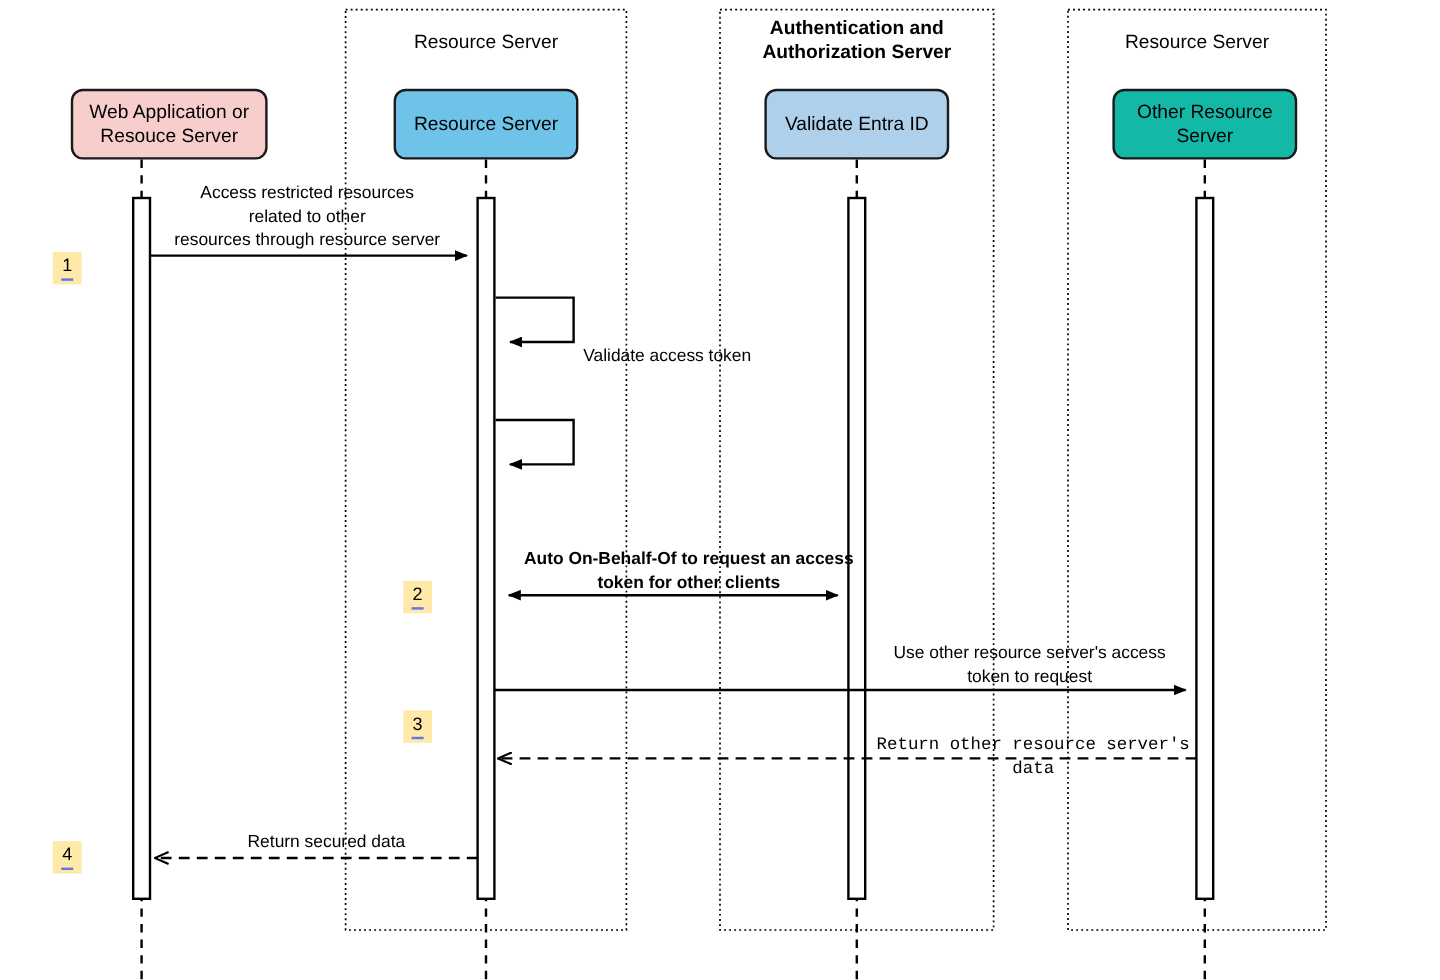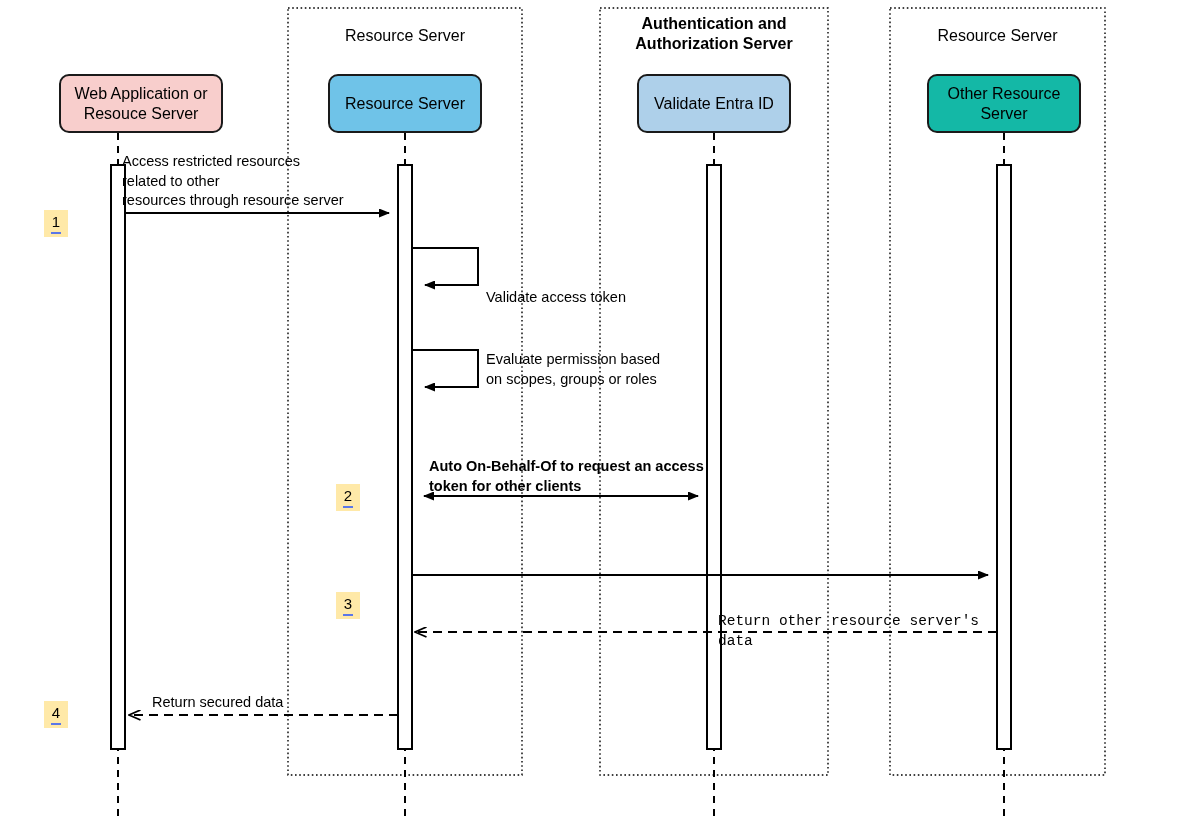--- a/index.html
+++ b/index.html
@@ -50,21 +50,21 @@
     text-align: center;
     font-size: 16px;
     line-height: 1.25;
     z-index: 2;
     white-space: pre-line;
   }
 
   
   .msg-label {
     position: absolute;
-    text-align: left;
+    text-align: center;
     font-size: 14.5px;
     line-height: 1.35;
     z-index: 4;
     white-space: pre-line;
   }
   .msg-label.left {
     text-align: left;
   }
 
   
@@ -158,26 +158,26 @@
 
   <div class="participant" style="left:927px; top:74px; width:154px; height:59px; background:#14b8a6;">Other Resource
 Server</div>
 
   <div class="msg-label" style="left:122px; top:152px; width:268px;">Access restricted resources
 related to other
 resources through resource server</div>
 
   <div class="msg-label left" style="left:486px; top:257px; width:230px;margin-top:31px;">Validate access token</div>
 
-  <div class="msg-label left" style="left:486px; top:350px; width:216px;">Evaluate permission based
-on scopes, groups or roles</div>
 
   <div class="msg-label" style="left:429px; top:457px; width:290px;font-weight:bold;">Auto On-Behalf-Of to request an access
 token for other clients</div>
 
+  <div class="msg-label" style="left:714px; top:535px; width:288px;">Use other resource server's access
+token to request</div>
 
   <div class="msg-label" style="left:718px; top:612px; width:286px;font-family:Liberation Mono, monospace;">Return other resource server's data</div>
 
   <div class="msg-label" style="left:152px; top:693px; width:240px;">Return secured data</div>
 
   <div class="step-badge" style="left:44px; top:210px; width:24px; height:27px;">
     <span class="num">1</span>
   </div>
 
   <div class="step-badge" style="left:336px; top:484px; width:24px; height:27px;">

